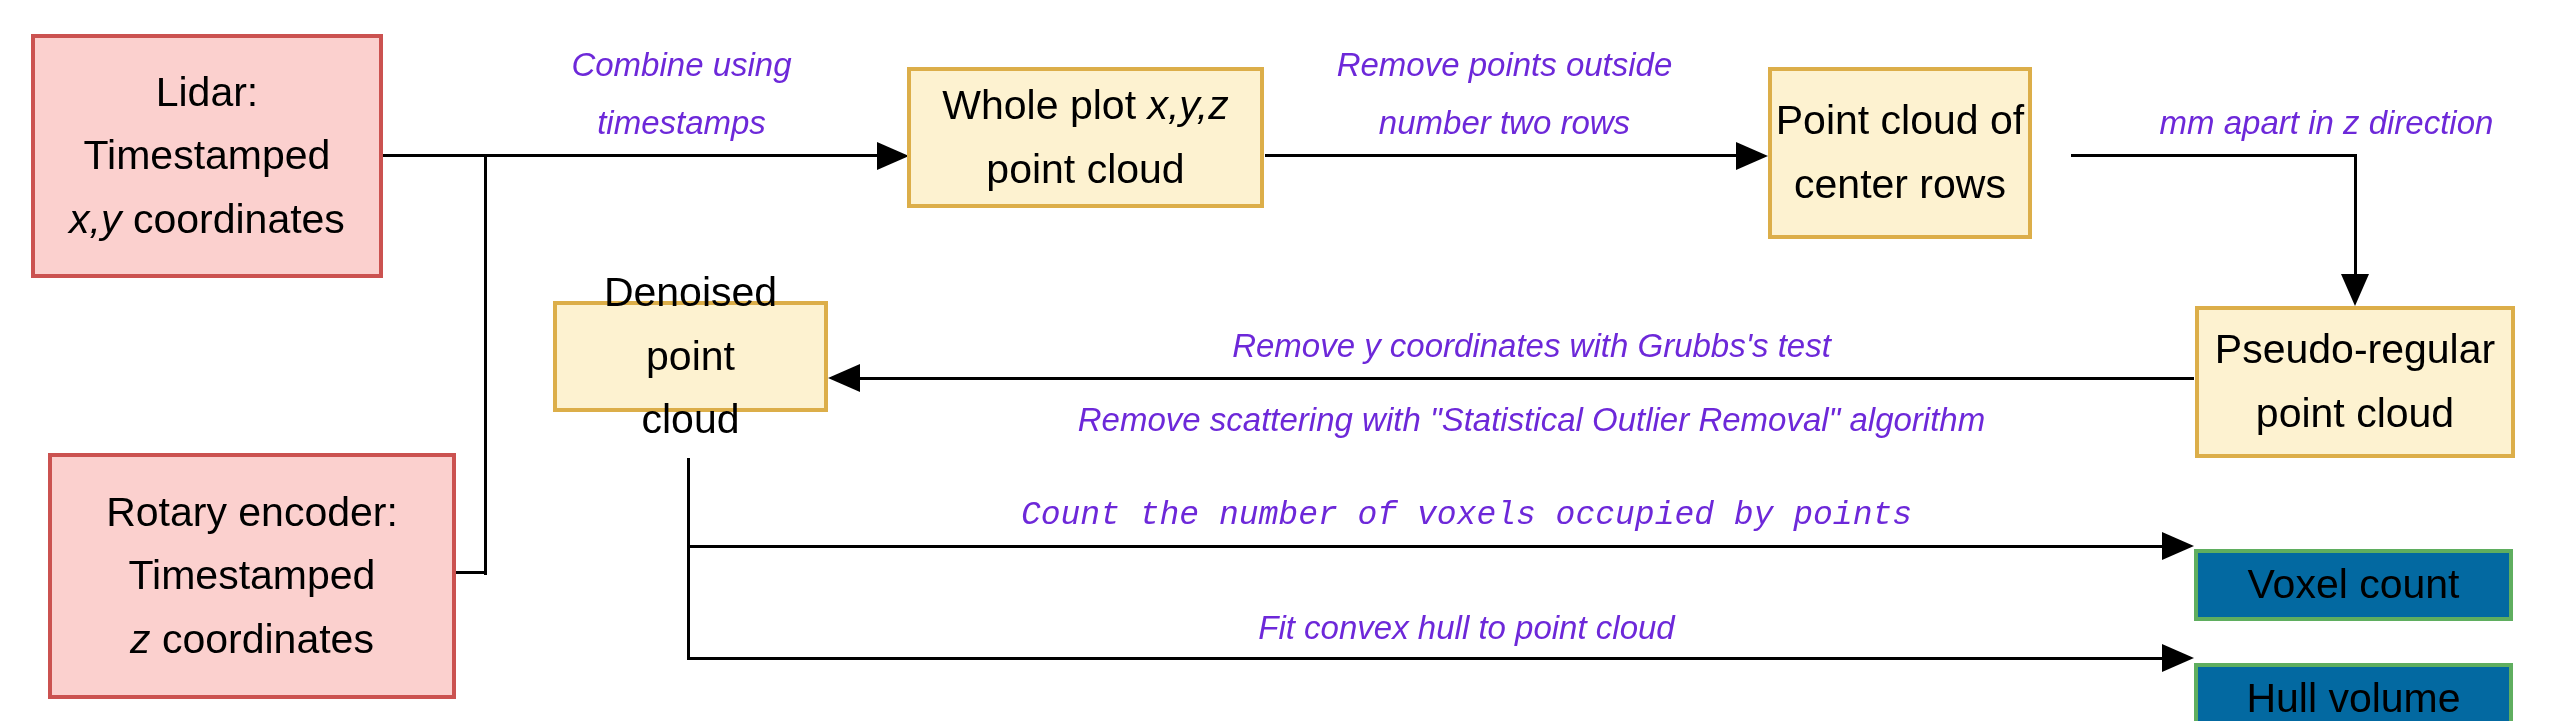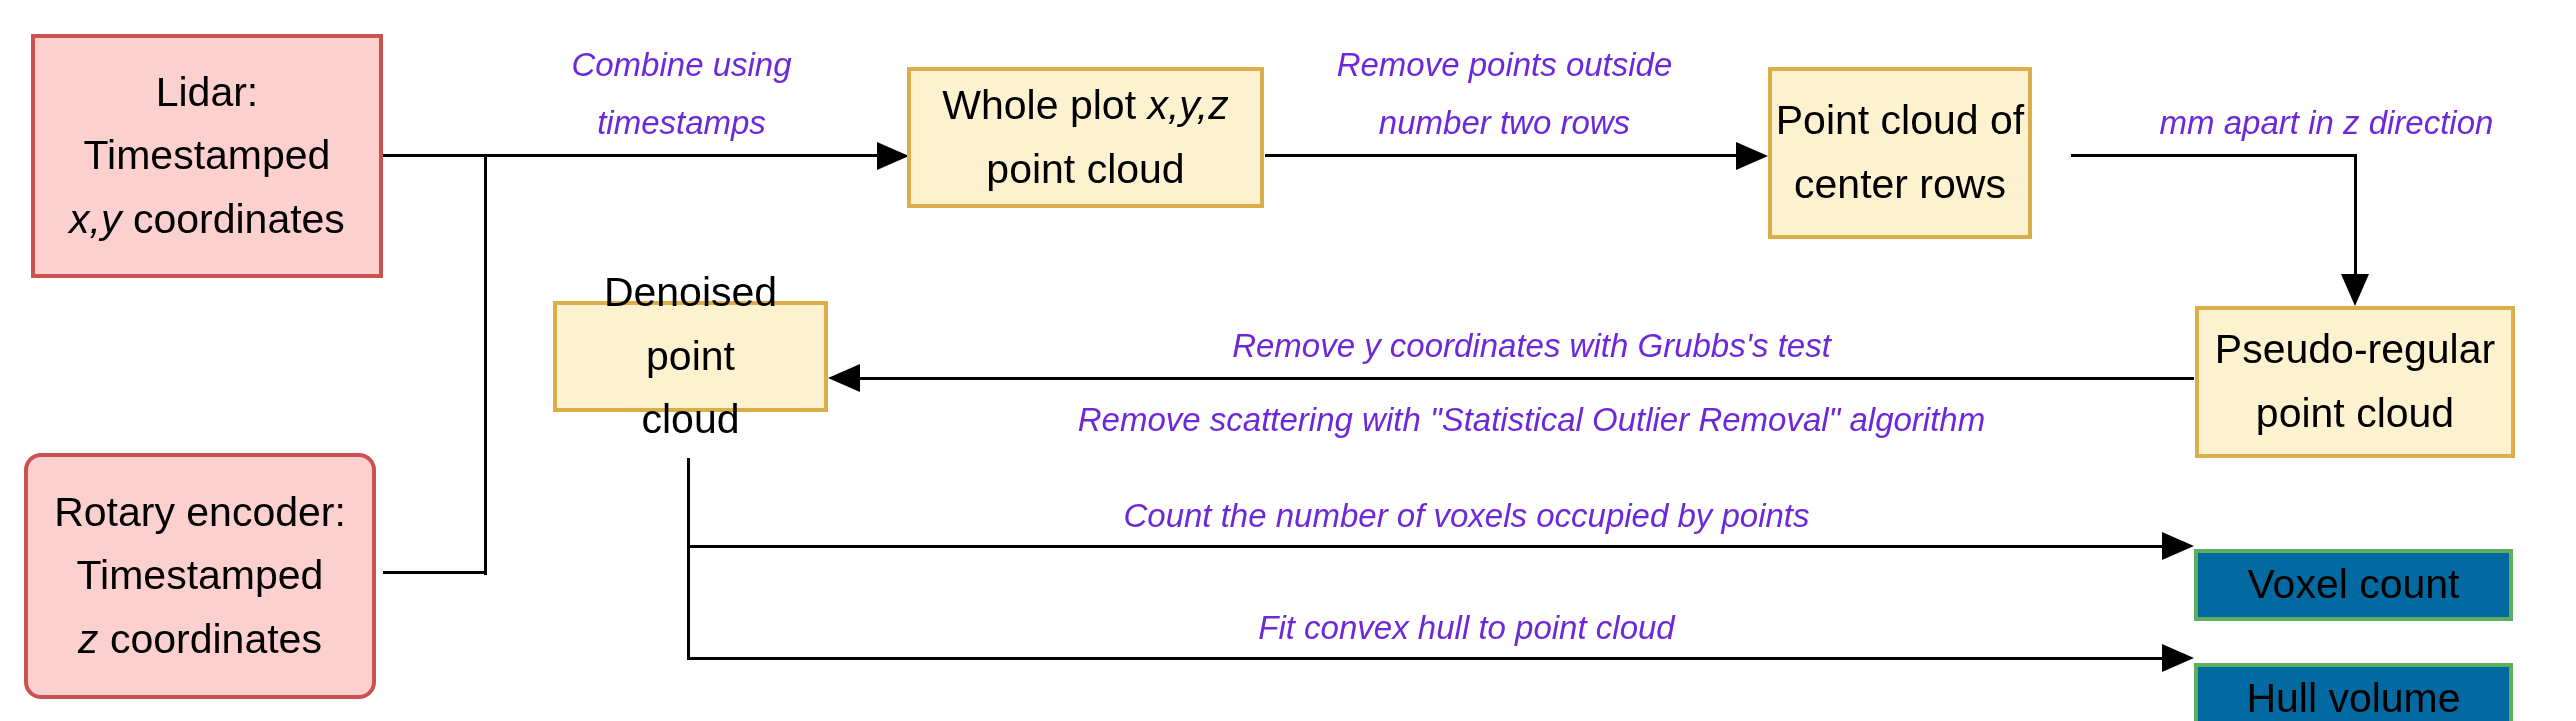--- a/index.html
+++ b/index.html
@@ -96,37 +96,37 @@
     <span>mm apart in z direction</span>
   </div>
 
   <div class="lbl" style="left:981px;top:317px;width:1101px;">
     <span>Remove y coordinates with Grubbs's test</span>
   </div>
   <div class="lbl" style="left:912px;top:391px;width:1239px;">
     <span>Remove scattering with "Statistical Outlier Removal" algorithm</span>
   </div>
 
-  <div class="lbl" style="left:916px;top:487px;width:1101px;">
+  <div class="lbl" style="left:916px;top:487px;width:1101px;font-family:Liberation Mono, monospace;">
     <span>Count the number of voxels occupied by points</span>
   </div>
 
   <div class="lbl" style="left:916px;top:599px;width:1101px;">
     <span>Fit convex hull to point cloud</span>
   </div>
 
   <div class="node red" style="left:31px;top:34px;width:352px;height:244px;">
     <div class="node-text">
       <span>Lidar:</span><br>
       <span>Timestamped</span><br>
       <span class="it">x,y</span><span> coordinates</span>
     </div>
   </div>
 
-  <div class="node red" style="left:24px;top:453px;width:352px;height:246px;border-radius:17px;">
+  <div class="node red" style="left:48px;top:453px;width:408px;height:246px;">
     <div class="node-text">
       <span>Rotary encoder:</span><br>
       <span>Timestamped</span><br>
       <span class="it">z</span><span> coordinates</span>
     </div>
   </div>
 
   <div class="node yellow" style="left:907px;top:67px;width:357px;height:141px;">
     <div class="node-text">
       <span>Whole plot </span><span class="it">x,y,z</span><br>

